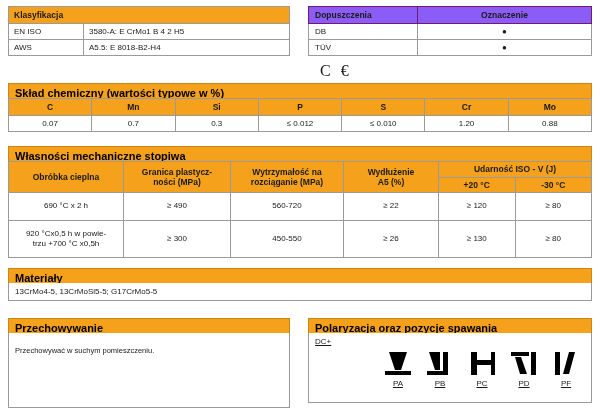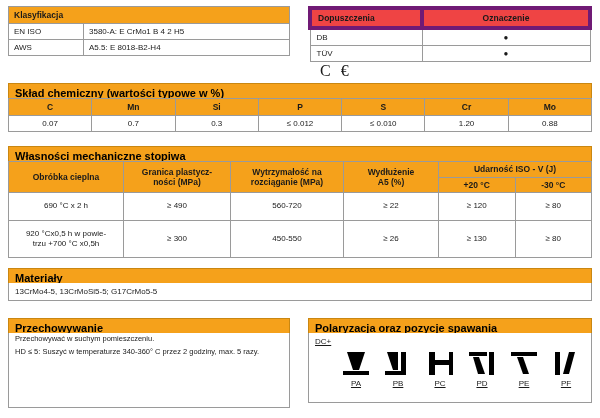--- a/index.html
+++ b/index.html
@@ -27,22 +27,22 @@
   #klas td{
     border:1px solid #9a9a9a;padding:3px 5px;font-size:8px;
     background:#fff;
   }
   #klas td.k1{width:64px;}
 
   
   #dop{position:absolute;left:308px;top:6px;width:284px;}
   #dop table{width:100%;}
   #dop .hdr td{
-    background:#ef4444;font-weight:bold;padding:3px 6px;
-    border:4px solid #701a75;font-size:8.5px;
+    background:#8b5cf6;font-weight:bold;padding:3px 6px;
+    border:1px solid #701a75;font-size:8.5px;
   }
   #dop td{
     border:1px solid #9a9a9a;padding:3px 6px;font-size:8px;background:#fff;
   }
   #dop td.d1{width:96px;}
   #dop td.d2{text-align:center;}
 
   .ce{
     position:absolute;left:320px;top:62px;
     font-family:"Liberation Serif", serif;
@@ -94,21 +94,21 @@
     position:absolute;left:8px;top:283px;width:584px;
     border:1px solid #9a9a9a;border-top:none;background:#fff;
     box-sizing:border-box;padding:4px 6px;font-size:8px;
   }
 
   
   #store-title{left:8px;top:318px;width:282px;}
   #store{
     position:absolute;left:8px;top:333px;width:282px;height:75px;
     border:1px solid #9a9a9a;border-top:none;background:#fff;
-    box-sizing:border-box;padding:0 6px;font-size:7.5px;line-height:1.7;
+    box-sizing:border-box;padding:12px 6px;font-size:7.5px;line-height:1.7;
   }
 
   
   #pol-title{left:308px;top:318px;width:284px;}
   #pol{
     position:absolute;left:308px;top:333px;width:284px;height:70px;
     border:1px solid #9a9a9a;border-top:none;background:#fff;
     box-sizing:border-box;padding:4px 6px;font-size:8px;text-decoration:underline;
   }
   #pol .dc{font-size:8px;margin-bottom:2px;}
@@ -240,21 +240,20 @@
     </tbody>
       </table>
   </div>
 
   <div class="sect-title" id="mat-title">Materiały</div>
   <div id="mat">13CrMo4-5, 13CrMoSi5-5; G17CrMo5-5</div>
 
   <div class="sect-title" id="store-title">Przechowywanie</div>
   <div id="store">
     <div>Przechowywać w suchym pomieszczeniu.</div>
-    <div>HD ≤ 5: Suszyć w temperaturze 340-360° C przez 2 godziny, max. 5 razy.</div>
   </div>
 
   <div class="sect-title" id="pol-title">Polaryzacja oraz pozycje spawania</div>
   <div id="pol">
     <div class="dc">DC+</div>
     <div class="pos-row">
 
       <div class="pos">
         <div class="gly">
           <svg width="34" height="30" viewBox="0 0 34 30">
@@ -291,29 +290,20 @@
         <div class="gly">
           <svg width="34" height="30" viewBox="0 0 34 30">
             <rect x="4" y="4" width="18" height="4" fill="#000"></rect>
             <polygon points="8,9 14,9 20,26 13,26" fill="#000"></polygon>
             <rect x="24" y="4" width="5" height="23" fill="#000"></rect>
           </svg>
         </div>
         <div class="lbl">PD</div>
       </div>
 
-      <div class="pos">
-        <div class="gly">
-          <svg width="34" height="30" viewBox="0 0 34 30">
-            <rect x="4" y="4" width="26" height="4" fill="#000"></rect>
-            <polygon points="10,9 16,9 22,26 16,26" fill="#000"></polygon>
-          </svg>
-        </div>
-        <div class="lbl">PE</div>
-      </div>
 
       <div class="pos">
         <div class="gly">
           <svg width="34" height="30" viewBox="0 0 34 30">
             <rect x="6" y="4" width="5" height="23" fill="#000"></rect>
             <polygon points="14,26 20,26 26,4 20,4" fill="#000"></polygon>
           </svg>
         </div>
         <div class="lbl">PF</div>
       </div>

